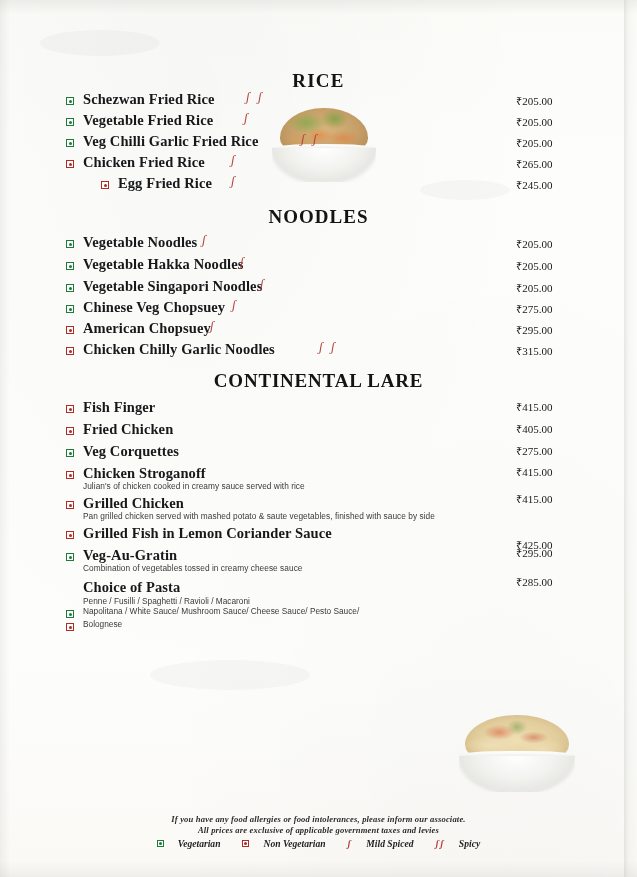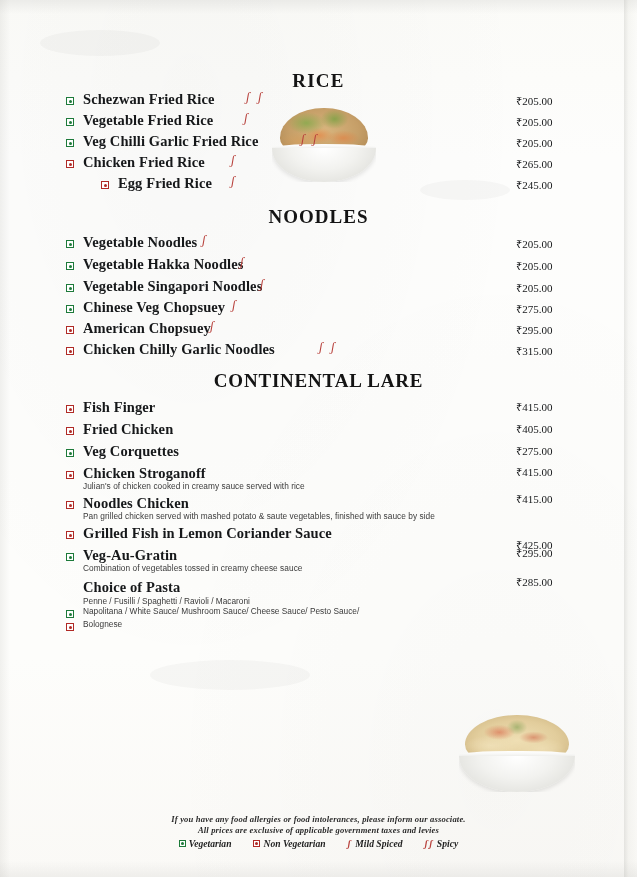--- a/index.html
+++ b/index.html
@@ -244,21 +244,21 @@
     gap: 22px;
     font-family: "Liberation Serif", serif;
     font-style: italic;
     font-weight: bold;
     font-size: 9.6px;
     color: #1f1f1f;
   }
   .legend-item {
     display: flex;
     align-items: center;
-    gap: 3px;
+    gap: 14px;
     white-space: nowrap;
   }
   .legend-sq {
     position: relative;
     width: 7px;
     height: 7px;
     box-sizing: border-box;
     border: 1px solid #1d7a3a;
     background: #fff;
   }
@@ -409,21 +409,21 @@
 
   <div class="item" style="top:467px;">
     <span class="marker nonveg"></span>
     <span class="item-name">Chicken Stroganoff</span>
   </div>
   <div class="desc" style="top:481px;">Julian's of chicken cooked in creamy sauce served with rice</div>
   <div class="price" style="top:464px;">₹415.00</div>
 
   <div class="item" style="top:497px;">
     <span class="marker nonveg"></span>
-    <span class="item-name">Noodles Chicken</span>
+    <span class="item-name">Grilled Chicken</span>
   </div>
   <div class="desc" style="top:511px;">Pan grilled chicken served with mashed potato &amp; saute vegetables, finished with sauce by side</div>
   <div class="price" style="top:491px;">₹415.00</div>
 
   <div class="item" style="top:527px;">
     <span class="marker nonveg"></span>
     <span class="item-name">Grilled Fish in Lemon Coriander Sauce</span>
   </div>
   <div class="price" style="top:537px;">₹425.00</div>
 

